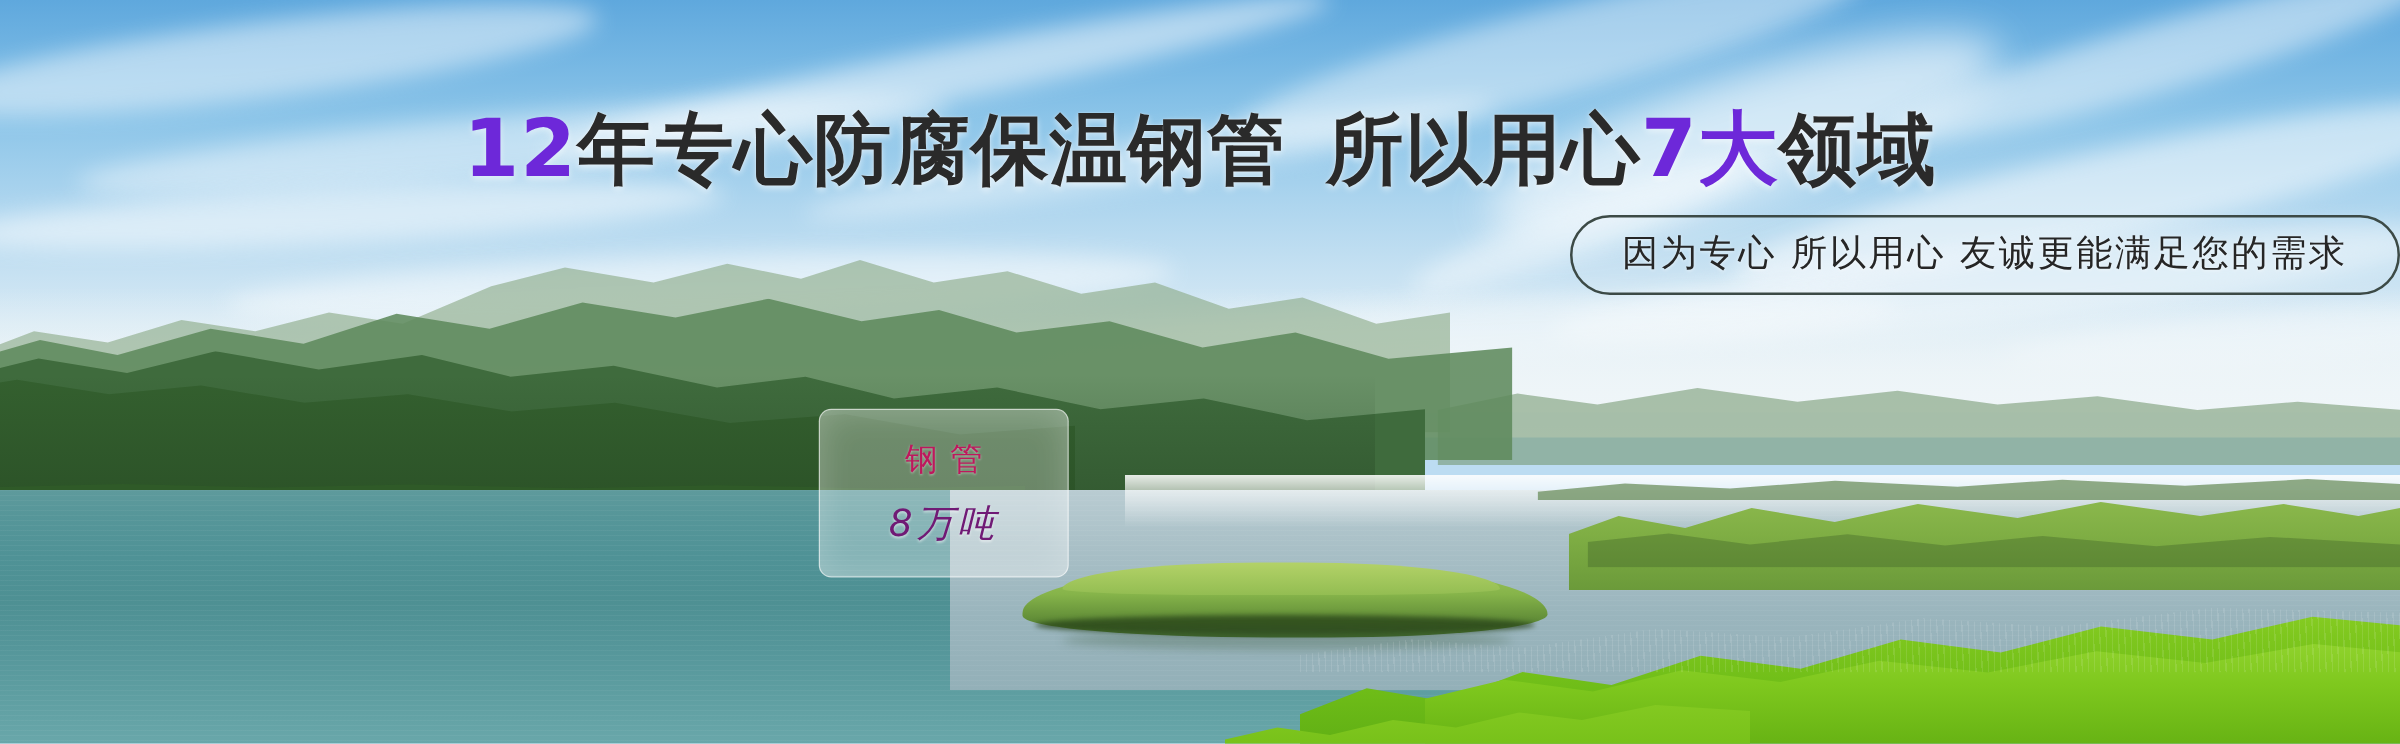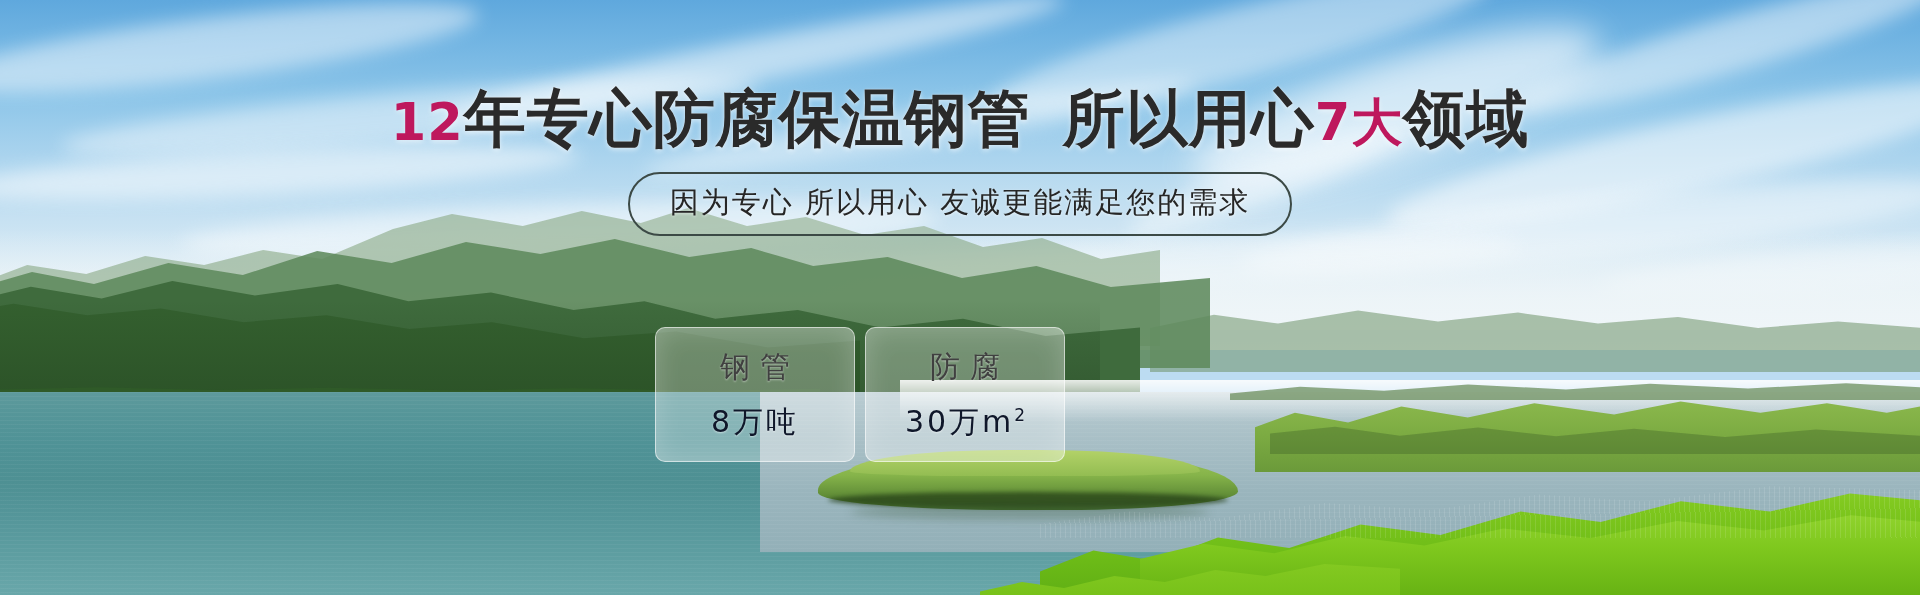--- a/index.html
+++ b/index.html
@@ -190,29 +190,29 @@
     position:absolute; left:0; top:88px; width:1920px;
     text-align:center;
     font-size:62px; font-weight:bold;
     letter-spacing:1px;
     white-space:nowrap;
     line-height:1;
     color:#2a2a2a;
     text-shadow:0 2px 5px rgba(255,255,255,.55), 0 0 1px rgba(255,255,255,.8);
   }
   .headline .red {
-    color:#be185d;
-    font-size:51px;
+    color:#6d28d9;
+    font-size:64px;
     text-shadow:0 2px 5px rgba(255,255,255,.5);
   }
   .headline .gapspace { display:inline-block; width:32px; }
 
   
   .pill-wrap {
-    position:absolute; left:0; top:172px; width:1920px; text-align:center;
+    position:absolute; left:0; top:172px; width:1920px; text-align:right;
   }
   .pill {
     display:inline-block;
     padding:9px 40px 11px;
     border:2px solid #3c4a46;
     border-radius:40px;
     font-size:29px;
     color:#262626;
     letter-spacing:2px;
     white-space:nowrap;
@@ -229,27 +229,28 @@
     width:200px; height:135px;
     border-radius:10px;
     background:rgba(255,255,255,.30);
     border:1px solid rgba(255,255,255,.62);
     box-shadow:inset 0 0 28px rgba(255,255,255,.22);
     display:flex; flex-direction:column;
     align-items:center; justify-content:center;
     gap:14px;
   }
   .card-label {
-    font-size:30px; color:#404040; letter-spacing:10px;
+    font-size:26px; color:#be185d; letter-spacing:10px;
     text-indent:10px;
     text-shadow:0 1px 2px rgba(255,255,255,.5);
   }
   .card-value {
-    font-size:30px; color:#0f172a; letter-spacing:3px;
+    font-size:30px; color:#701a75; letter-spacing:3px;
     text-shadow:0 1px 2px rgba(255,255,255,.5);
+    font-style:italic;
   }
   .card-value sup { font-size:17px; vertical-align:super; letter-spacing:0; }
 </style>
 </head>
 <body>
 
 <div class="banner">
 
   <div class="sky">
     <div class="cloud cl-a"></div>
@@ -302,21 +303,17 @@
     <div class="pill">因为专心 所以用心 友诚更能满足您的需求</div>
   </div>
 
   <div class="cards">
 
     <div class="card">
       <div class="card-label">钢管</div>
       <div class="card-value"><span>8万吨</span><sup></sup></div>
     </div>
 
-    <div class="card">
-      <div class="card-label">防腐</div>
-      <div class="card-value"><span>30万m</span><sup>2</sup></div>
-    </div>
 
 
   </div>
 
 </div>
 
 </body></html>

